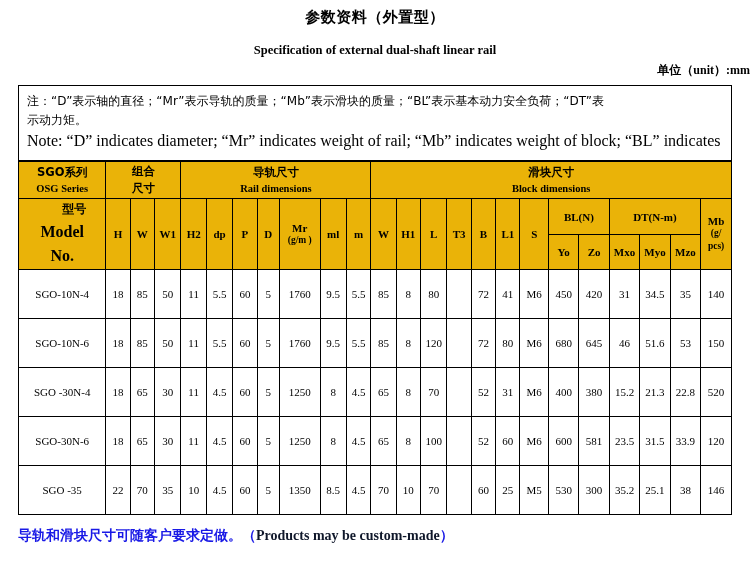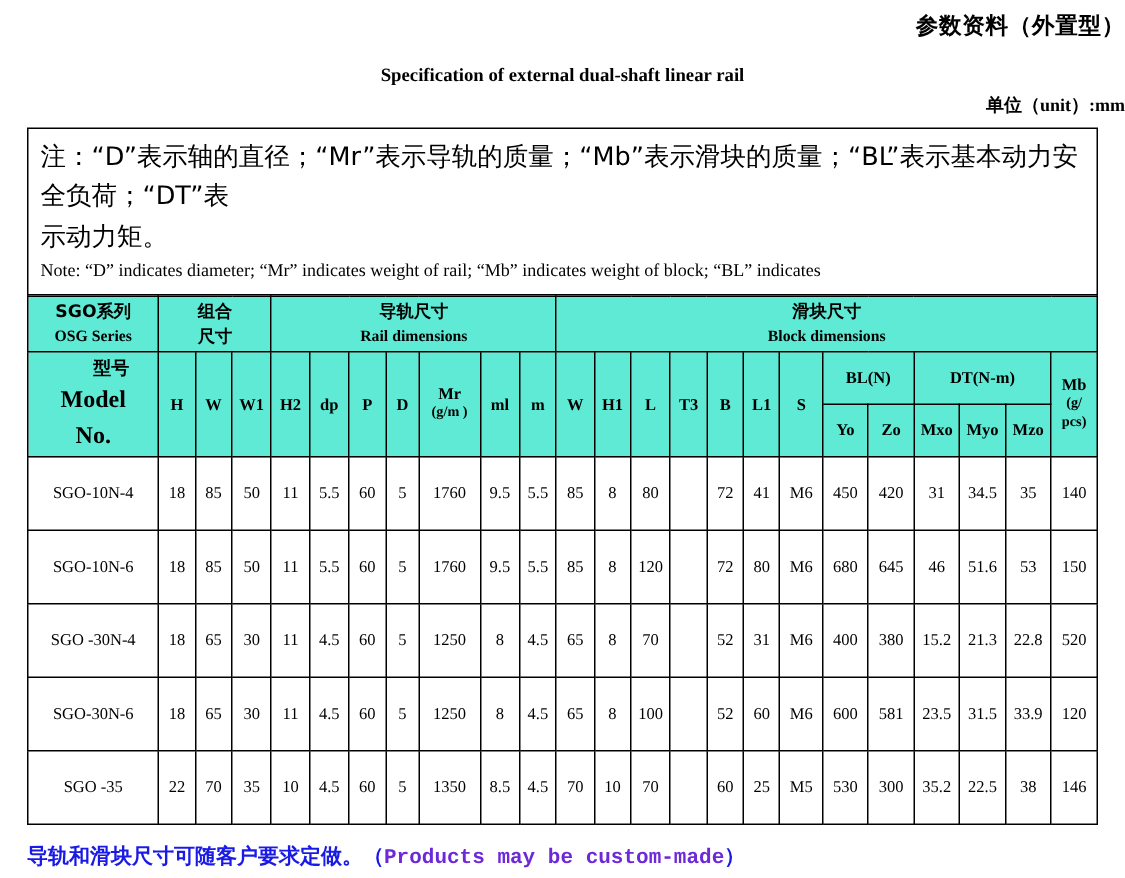--- a/index.html
+++ b/index.html
@@ -15,21 +15,21 @@
     position: relative;
     overflow: hidden;
   }
   .page {
     width: 750px;
     height: 585px;
     position: relative;
     box-sizing: border-box;
   }
   .title {
-    text-align: right;
+    text-align: center;
     font-weight: bold;
     font-size: 15px;
     margin-top: 8px;
     letter-spacing: 0.5px;
   }
   .subtitle {
     text-align: center;
     font-weight: bold;
     font-size: 12.5px;
     margin-top: 16px;
@@ -42,41 +42,41 @@
   }
   .note-box {
     margin: 6px 18px 0 18px;
     border: 1px solid #000;
     padding: 6px 8px 6px 8px;
     font-size: 12.2px;
     line-height: 1.55;
   }
   .note-box .zh {
     font-family: "DejaVu Sans", sans-serif;
-    font-size: 17px;
+    font-size: 12px;
   }
   .note-box .en {
     font-family: "Liberation Serif", serif;
-    font-size: 12px;
+    font-size: 16px;
   }
   table.spec {
     margin: 0 18px;
     border-collapse: collapse;
     width: 714px;
     table-layout: fixed;
   }
   table.spec th, table.spec td {
     border: 1px solid #000;
     text-align: center;
     vertical-align: middle;
     font-size: 11px;
     padding: 1px 1px;
   }
   table.spec thead th {
-    background: #5eead4;
+    background: #eab308;
     font-weight: bold;
   }
   .hdr-zh {
     font-family: "DejaVu Sans", sans-serif;
     font-size: 11.5px;
     font-weight: bold;
     display: block;
     line-height: 1.5;
   }
   .hdr-en {
@@ -115,22 +115,22 @@
     font-size: 11px;
   }
   .footer {
     margin: 12px 18px 0 18px;
     font-size: 14px;
     font-weight: bold;
     color: #1a1ae6;
     font-family: "DejaVu Sans", sans-serif;
   }
   .footer .en {
-    font-family: Liberation Mono, monospace;
-    color: #6d28d9;
+    font-family: Liberation Serif, serif;
+    color: #0f172a;
   }
   .footer .blue-paren { color: #1a1ae6; }
 </style>
 </head>
 <body>
 
 <div class="page">
 
   <div class="title">参数资料（外置型）</div>
   <div class="subtitle">Specification of external dual-shaft linear rail</div>
@@ -351,21 +351,21 @@
         <td>70</td>
         <td>10</td>
         <td>70</td>
         <td></td>
         <td>60</td>
         <td>25</td>
         <td>M5</td>
         <td>530</td>
         <td>300</td>
         <td>35.2</td>
-        <td>22.5</td>
+        <td>25.1</td>
         <td>38</td>
         <td>146</td>
       </tr>
     </tbody>
   </table>
 
   <div class="footer">
     <span>导轨和滑块尺寸可随客户要求定做。（</span><span class="en">Products may be custom-made</span><span class="blue-paren">）</span>
   </div>
 

